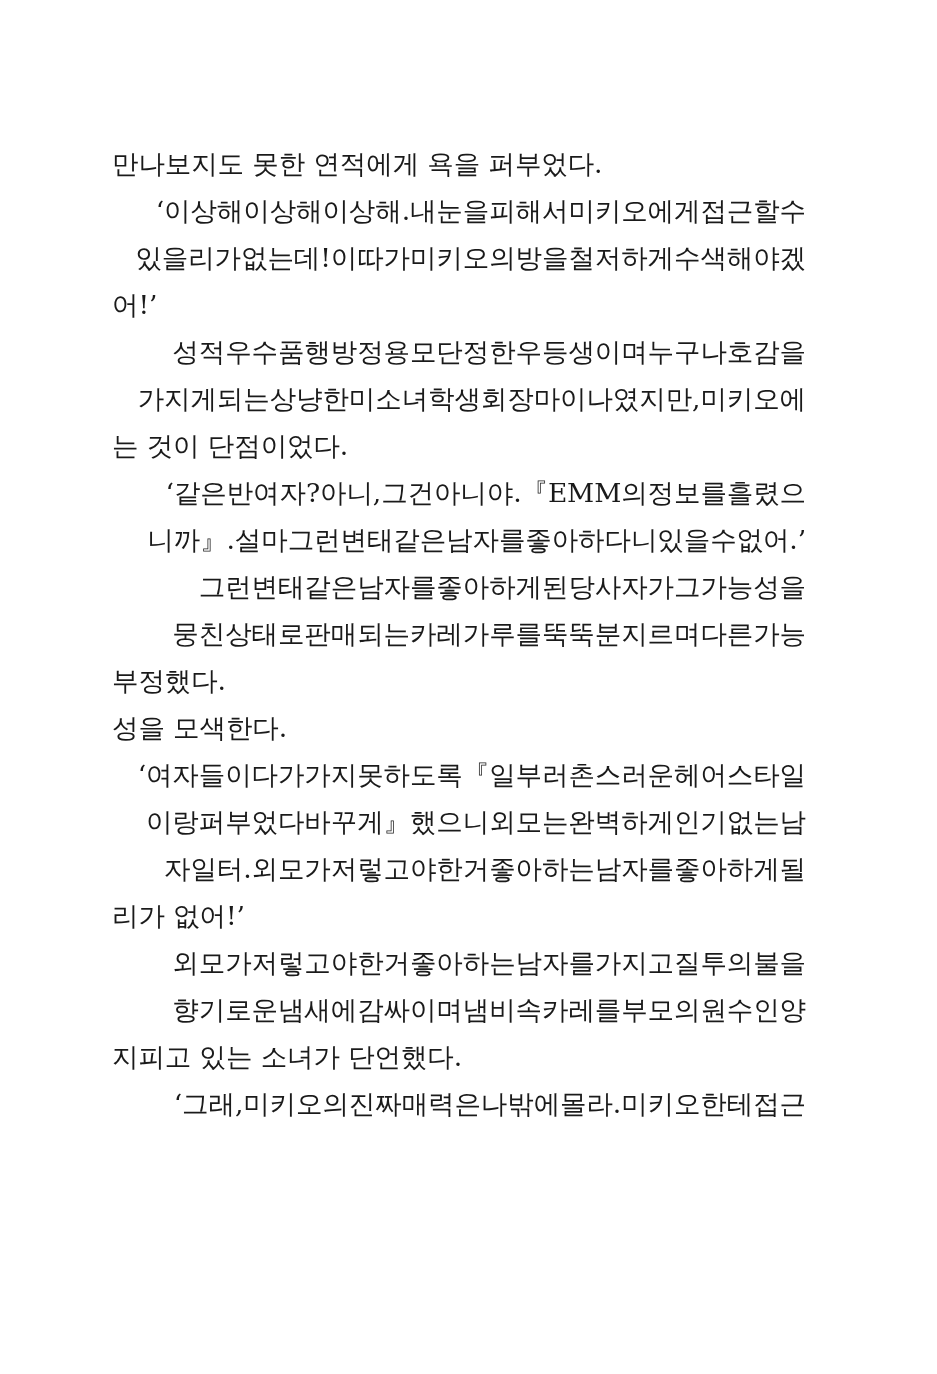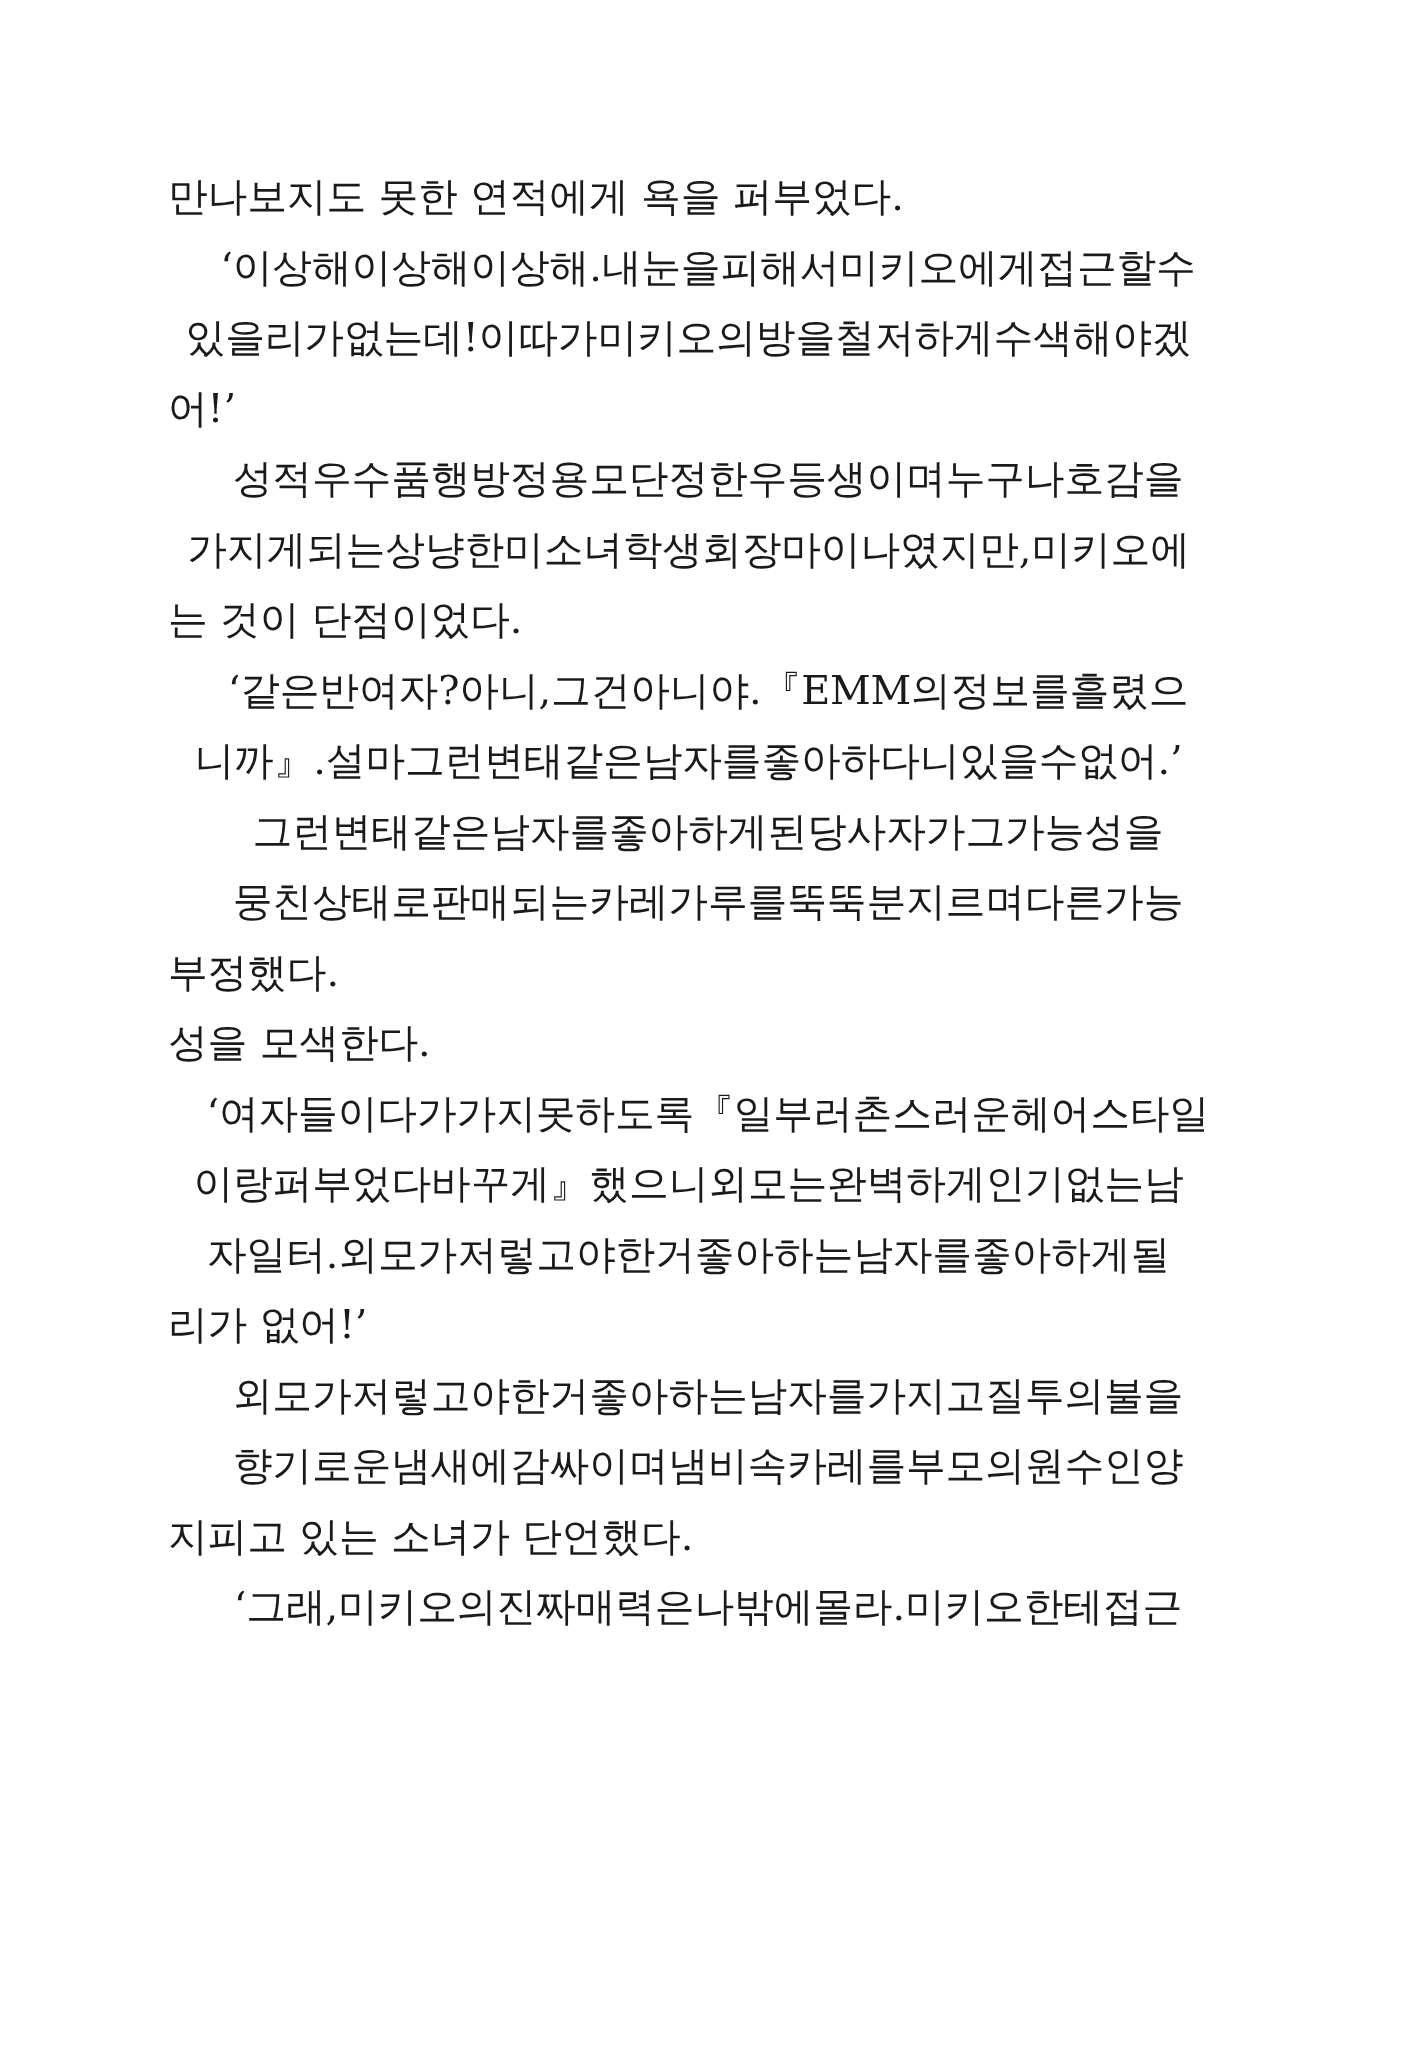--- a/index.html
+++ b/index.html
@@ -9,20 +9,21 @@
     background: #ffffff;
   }
 
   .page {
     position: relative;
     width: 937px;
     height: 1118px;
     background: #ffffff;
     overflow: hidden;
     box-sizing: border-box;
+    margin-top: 32px;
   }
 
   .text-block {
     position: absolute;
     left: 112px;
     top: 108px;
     width: 694px;
   }
 
   .line {
@@ -31,21 +32,21 @@
     line-height: 47px;
     color: #1a1a1a;
     letter-spacing: -0.1px;
     white-space: pre;
     height: 47px;
   }
 
   
   .line.justify {
     display: flex;
-    justify-content: center;
+    justify-content: flex-end;
   }
   .line.justify > span.w {
     display: inline-block;
     white-space: pre;
   }
 
   .line.last {
     display: block;
   }
 

